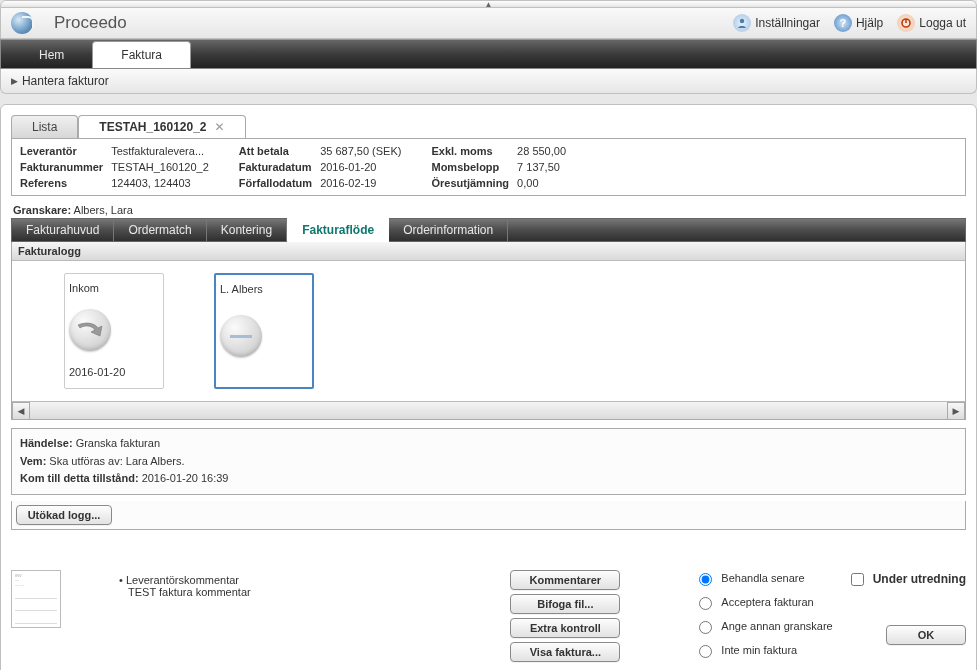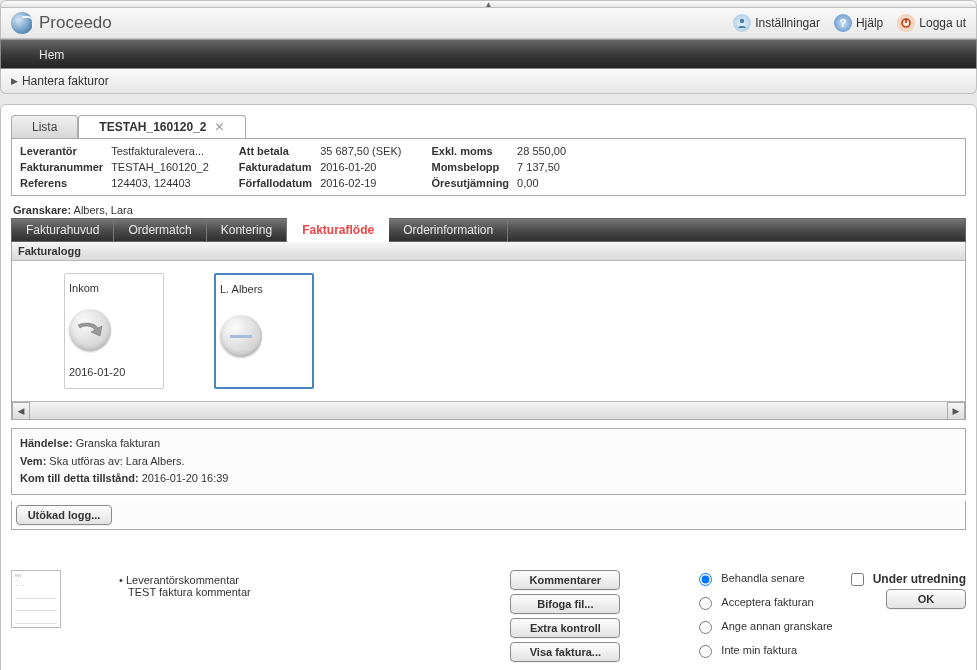--- a/index.html
+++ b/index.html
@@ -19,21 +19,21 @@
     display:flex; align-items:center; justify-content:center;
     color:#666; font-size:8px;
   }
   .app-header {
     display:flex; align-items:center; justify-content:space-between;
     padding: 4px 10px;
     background: linear-gradient(#f9f9f9, #e7e7e7);
     border: 1px solid #c0c0c0;
     border-top:none;
   }
-  .brand { display:flex; align-items:center; gap:6px; font-size:17px; color:#555; }
+  .brand { display:flex; align-items:center; gap:21px; font-size:17px; color:#555; }
   .brand-mark {
     width:22px; height:22px; border-radius:50%;
     background: radial-gradient(circle at 35% 35%, #d6e9f7, #6898c2 60%, #34628c);
     position:relative;
   }
   .brand-mark::after{
     content:""; position:absolute; top:4px; left:11px; width:10px; height:10px;
     border:2px solid #f0f5fa; border-left:none; border-bottom:none;
     border-radius:0 50% 0 0;
   }
@@ -90,21 +90,21 @@
   .s-col .lbl { font-weight:bold; }
   .reviewer { margin:8px 2px 2px; font-size:11px; }
   .reviewer b { font-weight:bold; }
   .sect-tabs {
     display:flex;
     background: linear-gradient(#777, #4c4c4c 50%, #2f2f2f);
     border:1px solid #666;
     font-size:12px; color:#e8e8e8;
   }
   .sect-tab { padding:4px 14px; cursor:pointer; border-right:1px solid #777; }
-  .sect-tab.active { background:#fff; color:#ef4444; font-weight:bold; border:1px solid #fff; margin:-1px 0; }
+  .sect-tab.active { background:#fff; color:#0f766e; font-weight:bold; border:1px solid #fff; margin:-1px 0; }
   .flow-panel {
     border:1px solid #aaa; border-top:none;
   }
   .flow-title {
     background: linear-gradient(#f6f6f6, #d9d9d9);
     border-bottom:1px solid #bbb;
     padding:3px 6px; font-size:11px; font-weight:bold;
   }
   .flow-body { display:flex; gap:10px; padding:12px; }
   .flow-card {
@@ -162,21 +162,21 @@
     font-size:4px; color:#aaa; padding:3px; line-height:1.1;
     display:flex; flex-direction:column; justify-content:space-between;
   }
   .thumb .tline { border-top:1px solid #ddd; }
   .comments { font-size:11px; padding-top:4px;margin-left:44px; }
   .btn-col { display:flex; flex-direction:column; gap:4px; }
   .btn-col .std-btn { min-width:110px; }
   .radio-col { display:flex; flex-direction:column; gap:8px; font-size:11px; }
   .radio-col label { display:flex; align-items:center; gap:6px; cursor:pointer; }
   .check-col { display:flex; align-items:center; gap:6px; font-size:12px; font-weight:bold; }
-  .ok-row { display:flex; flex-direction:column; align-items:flex-end; }
+  .ok-row { display:flex; flex-direction:column; align-items:flex-end; gap:36px; }
 </style>
 </head>
 <body>
 
 <div class="top-handle">▲</div>
 
 <div class="app-header">
   <div class="brand">
     <span class="brand-mark"></span>
     <span>Proceedo</span>
@@ -202,20 +202,21 @@
             <line x1="6" y1="2" x2="6" y2="6" stroke="#c23b0e" stroke-width="1.6"></line>
           </svg>
       </span>
       <span>Logga ut</span>
     </div>
   </div>
 </div>
 
 <div class="nav-bar">
   <div class="nav-tab">Hem</div>
+  <div class="nav-tab active">Faktura</div>
 </div>
 <div class="sub-bar">
   <span class="arrow">▶</span>
   <span>Hantera fakturor</span>
 </div>
 
 <div class="main-area">
 
   <div class="inner-tabs">
     <div class="inner-tab">Lista</div>

